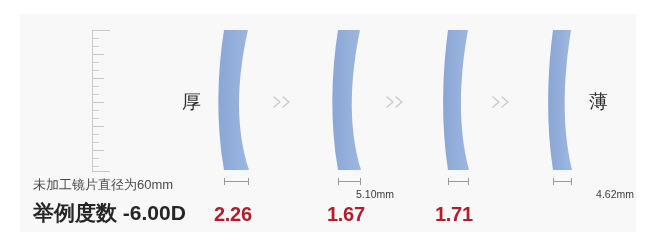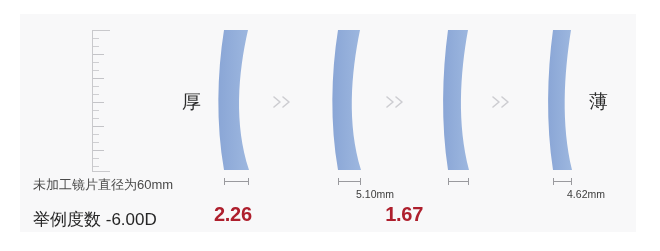--- a/index.html
+++ b/index.html
@@ -73,25 +73,25 @@
     width: 200px;
   }
   #diameter-text {
     font-size: 13px;
     color: #4a4a4a;
     letter-spacing: 0px;
     line-height: 14px;
     white-space: nowrap;
   }
   #power-text {
-    font-size: 17px;
-    font-weight: normal;
+    font-size: 21px;
+    font-weight: bold;
     color: #262626;
     line-height: 22px;
-    margin-top: 17px;
+    margin-top: 10px;
     white-space: nowrap;
   }
 
   
   .side-word {
     position: absolute;
     font-size: 19px;
     color: #2b2b2b;
     font-family: "DejaVu Sans", "Liberation Sans", sans-serif;
     line-height: 1;
@@ -253,21 +253,21 @@
         </defs>
         <path d="M 20 2 L 42 2 C 33 46 29 96 43 142 L 20 142 C 12 96 13 46 20 2 Z" fill="url(#g2)"></path>
       </svg>
     </div>
     <div class="measure">
       <div class="endcap" style="left:20px"></div>
       <div class="bar" style="left:20px; width:23px"></div>
       <div class="endcap" style="left:42px"></div>
     </div>
     <div class="mm-label" style="text-align:center; padding-left:9px">5.10mm</div>
-    <div class="index-label" style="text-align:right; padding-left:9px">1.67</div>
+    <div class="index-label" style="text-align:left; padding-left:9px">1.67</div>
   </div>
 
   <div class="chevrons" style="left:383px">
     <svg width="30" height="18" viewBox="0 0 30 18" xmlns="http://www.w3.org/2000/svg">
       <path d="M 4 4 L 10 9 L 4 14" fill="none" stroke="#cdcdd1" stroke-width="1.6" stroke-linecap="round" stroke-linejoin="round"></path>
       <path d="M 13 4 L 19 9 L 13 14" fill="none" stroke="#cdcdd1" stroke-width="1.6" stroke-linecap="round" stroke-linejoin="round"></path>
     </svg>
   </div>
 
   <div class="lens-group" style="left:428px">
@@ -280,20 +280,21 @@
           </linearGradient>
         </defs>
         <path d="M 20 2 L 40 2 C 32 46 29 96 41 142 L 20 142 C 13 96 14 46 20 2 Z" fill="url(#g3)"></path>
       </svg>
     </div>
     <div class="measure">
       <div class="endcap" style="left:20px"></div>
       <div class="bar" style="left:20px; width:21px"></div>
       <div class="endcap" style="left:40px"></div>
     </div>
+    <div class="index-label" style="text-align:left; padding-left:7px">1.71</div>
   </div>
 
   <div class="chevrons" style="left:489px">
     <svg width="30" height="18" viewBox="0 0 30 18" xmlns="http://www.w3.org/2000/svg">
       <path d="M 4 4 L 10 9 L 4 14" fill="none" stroke="#cdcdd1" stroke-width="1.6" stroke-linecap="round" stroke-linejoin="round"></path>
       <path d="M 13 4 L 19 9 L 13 14" fill="none" stroke="#cdcdd1" stroke-width="1.6" stroke-linecap="round" stroke-linejoin="round"></path>
     </svg>
   </div>
 
   <div class="lens-group" style="left:533px">
@@ -306,16 +307,16 @@
           </linearGradient>
         </defs>
         <path d="M 20 2 L 38 2 C 31 46 28 96 39 142 L 20 142 C 13 96 14 46 20 2 Z" fill="url(#g4)"></path>
       </svg>
     </div>
     <div class="measure">
       <div class="endcap" style="left:20px"></div>
       <div class="bar" style="left:20px; width:19px"></div>
       <div class="endcap" style="left:38px"></div>
     </div>
-    <div class="mm-label" style="text-align:center; padding-left:5px">4.62mm</div>
+    <div class="mm-label" style="text-align:right; padding-left:5px">4.62mm</div>
   </div>
 
 </div>
 
 </body></html>

